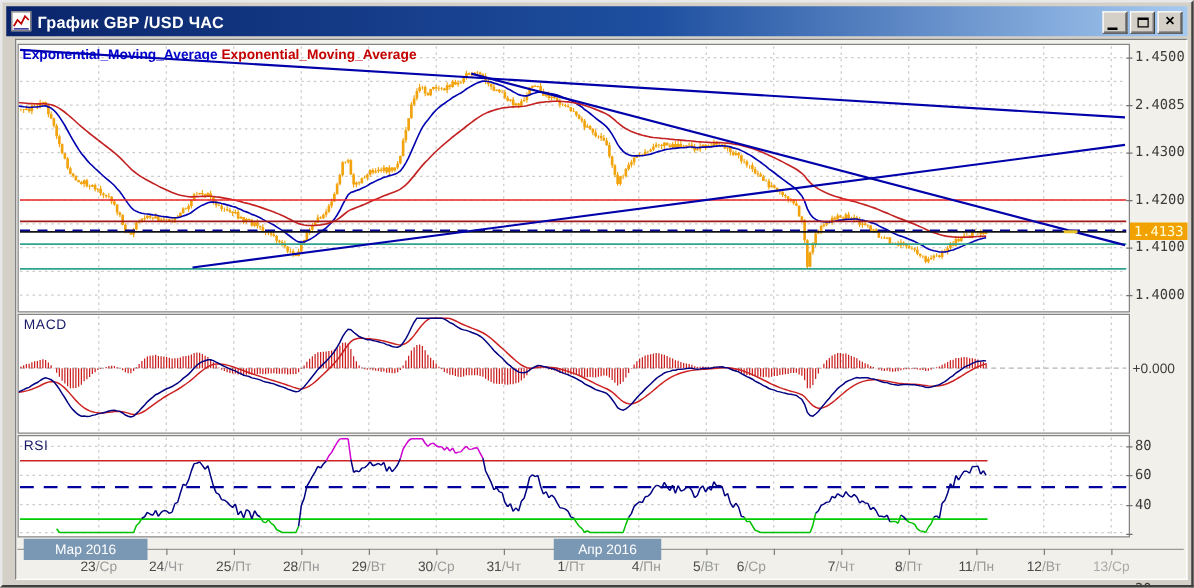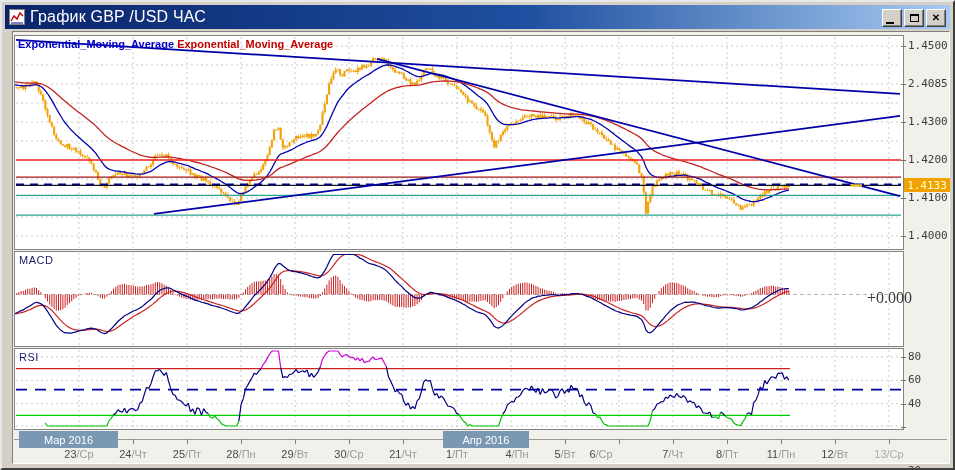--- a/index.html
+++ b/index.html
@@ -3,21 +3,21 @@
 <meta charset="utf-8">
 <style>
   html,body{margin:0;padding:0;background:#808080;font-family:"Liberation Sans",sans-serif;}
   #stage{position:relative;width:955px;height:470px;background:#D4D0C8;overflow:hidden;
          border:2px solid;border-color:#E8E8E8 #404040 #404040 #E8E8E8;box-sizing:border-box;}
   
   .titlebar{position:absolute;left:3px;top:3px;width:945px;height:24px;
             background:linear-gradient(90deg,#0A246A 0%,#1E4FA0 55%,#A6CAF0 100%);
             display:flex;align-items:center;}
   .app-icon{width:16px;height:16px;margin:0 5px 0 4px;background:#fff;border:1px solid #808080;box-sizing:border-box;}
-  .title-text{color:#fff;font-size:16px;font-weight:normal;letter-spacing:.2px;white-space:nowrap;}
+  .title-text{color:#fff;font-size:13px;font-weight:bold;letter-spacing:.2px;white-space:nowrap;}
   .winbtns{position:absolute;right:4px;top:4px;display:flex;gap:2px;}
   .wbtn{width:18px;height:16px;background:#D4D0C8;border:1px solid;border-color:#fff #404040 #404040 #fff;
         box-shadow:inset -1px -1px 0 #808080;display:flex;align-items:center;justify-content:center;
         font-size:9px;font-weight:bold;color:#000;cursor:default;position:relative;}
   .glyph-min{position:absolute;left:3px;bottom:2px;width:8px;height:2px;background:#000;}
   .glyph-max{width:9px;height:8px;border:1px solid #000;border-top:2px solid #000;box-sizing:border-box;}
   .glyph-close{font-size:10px;line-height:10px;font-weight:bold;}
   
   .content{position:absolute;left:10px;top:29px;width:938px;height:433px;background:#F1F0EB;
            border:1px solid;border-color:#808080 #fff #fff #808080;box-sizing:border-box;}
@@ -25,21 +25,21 @@
   #panel-main{left:12px;top:33px;width:890px;height:215px;}
   #panel-macd{left:12px;top:249px;width:890px;height:96px;}
   #panel-rsi{left:12px;top:346px;width:890px;height:82px;}
   .legend{position:absolute;left:3px;top:2px;font-size:11px;font-weight:bold;white-space:nowrap;}
   .ind-label{position:absolute;left:4px;top:2px;font-size:11px;color:#1A1A66;letter-spacing:.5px;}
   .axis-price-label{position:absolute;left:906px;font-size:11px;color:#3C3C3C;font-family:"DejaVu Sans Mono","Liberation Mono",monospace;}
   .axis-tick{position:absolute;left:899px;width:5px;height:1px;background:#707070;}
   .cur-price{position:absolute;left:902px;top:176px;width:46px;height:14px;background:#F2A200;
              color:#FFFFD6;font-size:11px;font-family:"DejaVu Sans Mono","Liberation Mono",monospace;
              display:flex;align-items:center;justify-content:center;}
-  .macd-zero{position:absolute;left:865px;top:287px;font-size:16px;color:#3C3C3C;font-family:Liberation Serif, serif;}
+  .macd-zero{position:absolute;left:904px;top:287px;font-size:11px;color:#3C3C3C;font-family:Liberation Sans, sans-serif;}
   .time-label{position:absolute;top:446px;font-size:11px;transform:translateX(-50%);white-space:nowrap;}
   .time-label .num{color:#4A4A4A;}
   .time-label .dow{color:#9A9A9A;}
   .time-label.muted .num,.time-label.muted .dow{color:#ABABAB;}
   .month-badge{position:absolute;top:429px;height:17px;background:#7A97B4;color:#FFFFFF;font-size:11px;
                display:flex;align-items:center;justify-content:center;box-sizing:border-box;}
   .xaxis-line{position:absolute;left:12px;top:437px;width:933px;height:1px;background:#9A9A9A;}
   .xaxis-tick{position:absolute;top:437px;width:1px;height:5px;background:#808080;}
   svg{display:block;}
 </style>
@@ -214,21 +214,21 @@
       <div class="time-label" style="left: 131px;"><span class="num">24</span><span class="dow">/Чт</span></div>
       <div class="xaxis-tick" style="left: 131px;"></div>
       <div class="time-label" style="left: 185px;"><span class="num">25</span><span class="dow">/Пт</span></div>
       <div class="xaxis-tick" style="left: 185px;"></div>
       <div class="time-label" style="left: 239px;"><span class="num">28</span><span class="dow">/Пн</span></div>
       <div class="xaxis-tick" style="left: 239px;"></div>
       <div class="time-label" style="left: 293px;"><span class="num">29</span><span class="dow">/Вт</span></div>
       <div class="xaxis-tick" style="left: 293px;"></div>
       <div class="time-label" style="left: 347px;"><span class="num">30</span><span class="dow">/Ср</span></div>
       <div class="xaxis-tick" style="left: 347px;"></div>
-      <div class="time-label" style="left: 401px;"><span class="num">21</span><span class="dow">/Чт</span></div>
+      <div class="time-label" style="left: 401px;"><span class="num">31</span><span class="dow">/Чт</span></div>
       <div class="xaxis-tick" style="left: 401px;"></div>
       <div class="time-label" style="left: 455px;"><span class="num">1</span><span class="dow">/Пт</span></div>
       <div class="xaxis-tick" style="left: 455px;"></div>
       <div class="time-label" style="left: 515px;"><span class="num">4</span><span class="dow">/Пн</span></div>
       <div class="xaxis-tick" style="left: 509px;"></div>
       <div class="time-label" style="left: 563px;"><span class="num">5</span><span class="dow">/Вт</span></div>
       <div class="xaxis-tick" style="left: 563px;"></div>
       <div class="time-label" style="left: 599px;"><span class="num">6</span><span class="dow">/Ср</span></div>
       <div class="xaxis-tick" style="left: 617px;"></div>
       <div class="time-label" style="left: 671px;"><span class="num">7</span><span class="dow">/Чт</span></div>

